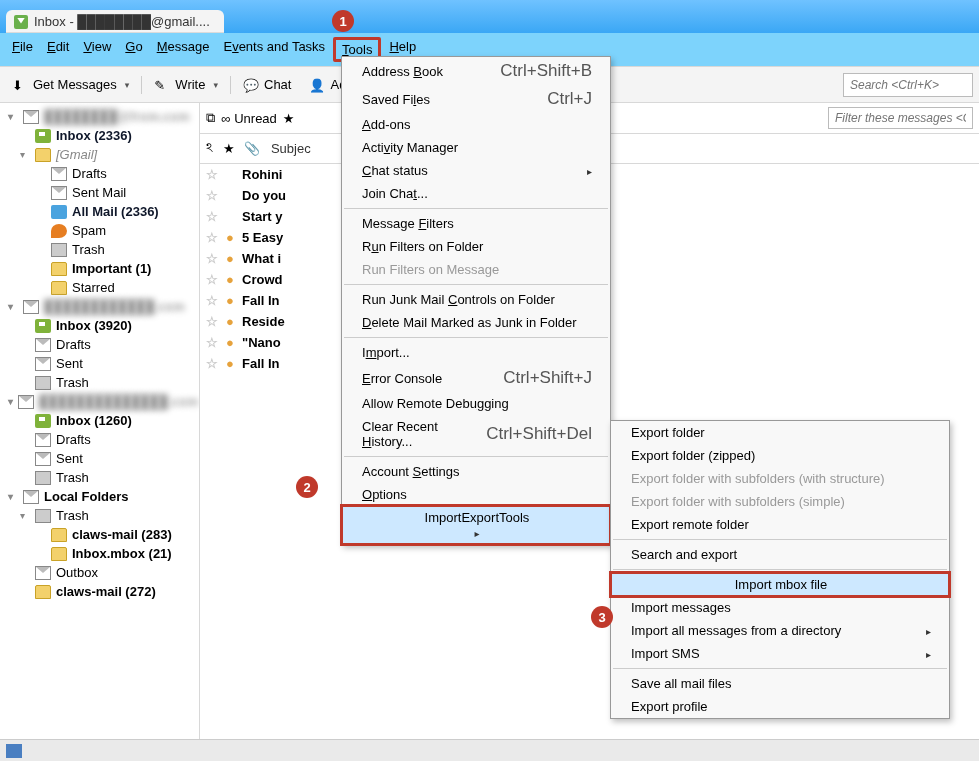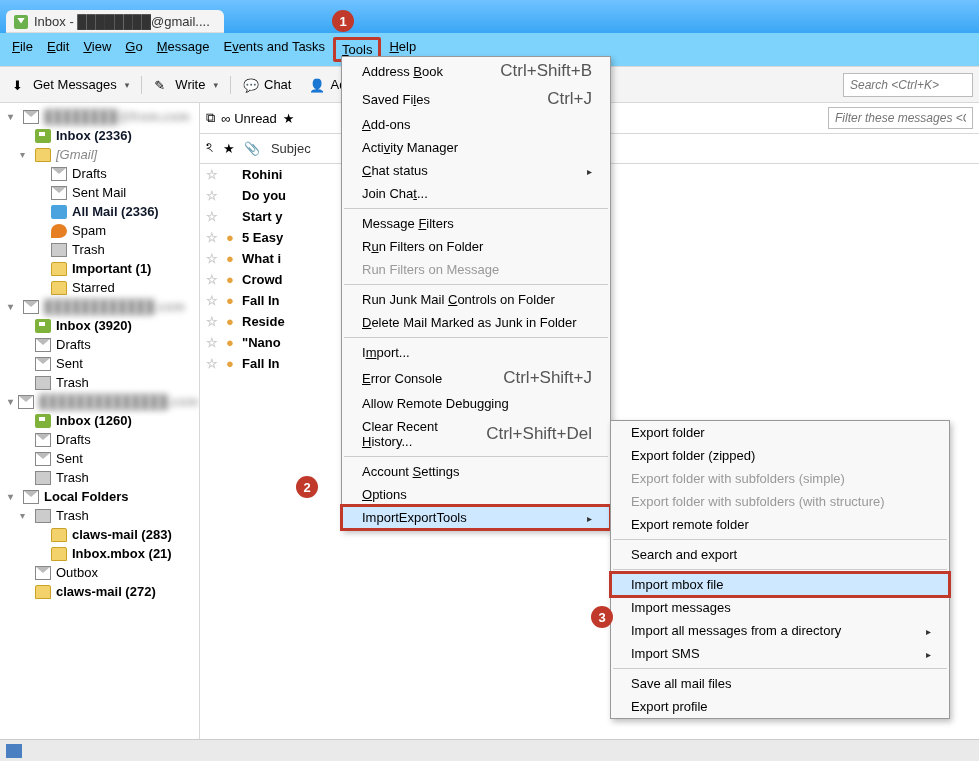--- a/index.html
+++ b/index.html
@@ -48,21 +48,21 @@
 .filterbar input{ border:1px solid #bbb; padding:3px 6px; font-style:italic; color:#888; width:145px; font-size:12px;}
 .msgheader { display:flex; align-items:center; gap:10px; padding:4px 6px; border-bottom:1px solid #d8d8d8; font-size:12px;}
 .msgheader .col { color:#333;}
 .msgrow { display:flex; align-items:center; gap:6px; padding:3px 6px; font-size:12px;}
 .msgrow .star{ color:#ccc; width:14px;}
 .msgrow .dot{ color:#e6a23c; width:10px;}
 .msgrow.bold{ font-weight:bold;}
 
 .dropdown { position:absolute; background:#f8f8f8; border:1px solid #999; box-shadow:2px 3px 6px rgba(0,0,0,.25); z-index:50;}
 .dd-item { padding:4px 18px 4px 20px; display:flex; align-items:center; justify-content:space-between; cursor:default;}
-.dd-item.highlight { background:#cde8ff;}
+.dd-item.highlight { background:#cde8ff;flex-direction:column;}
 .dd-item.disabled{ color:#999;}
 .dd-sep{ height:1px; background:#ccc; margin:3px 2px;}
 .dd-item .short{ color:#555; font-size:17px; margin-left:30px;}
 .dd-item .arrow::after{ content:"▸"; font-size:10px; color:#333;}
 .dd-item u { text-decoration: underline;}
 
 .statusbar{ position:absolute; bottom:0; left:0; right:0; height:22px; background:#eaeaea; border-top:1px solid #ccc;}
 .status-icon{ width:16px; height:14px; background:#4a7fc1; margin:4px 6px;}
 </style>
 </head>
@@ -385,24 +385,24 @@
 <div class="callout-num" style="top:476px; left:296px;">2</div>
 
 <div class="dropdown" id="submenu" style="top:420px; left:610px; width:340px;">
     <div class="dd-item">
       <span>Export folder</span>
     </div>
     <div class="dd-item">
       <span>Export folder (zipped)</span>
     </div>
     <div class="dd-item disabled">
+      <span>Export folder with subfolders (with structure)</span>
+    </div>
+    <div class="dd-item disabled">
       <span>Export folder with subfolders (simple)</span>
-    </div>
-    <div class="dd-item disabled">
-      <span>Export folder with subfolders (with structure)</span>
     </div>
     <div class="dd-item">
       <span>Export remote folder</span>
     </div>
     <div class="dd-sep"></div>
     <div class="dd-item">
       <span>Search and export</span>
     </div>
     <div class="dd-sep"></div>
     <div class="dd-item highlight" style="outline: rgb(192, 57, 43) solid 3px; outline-offset: -1px;">

